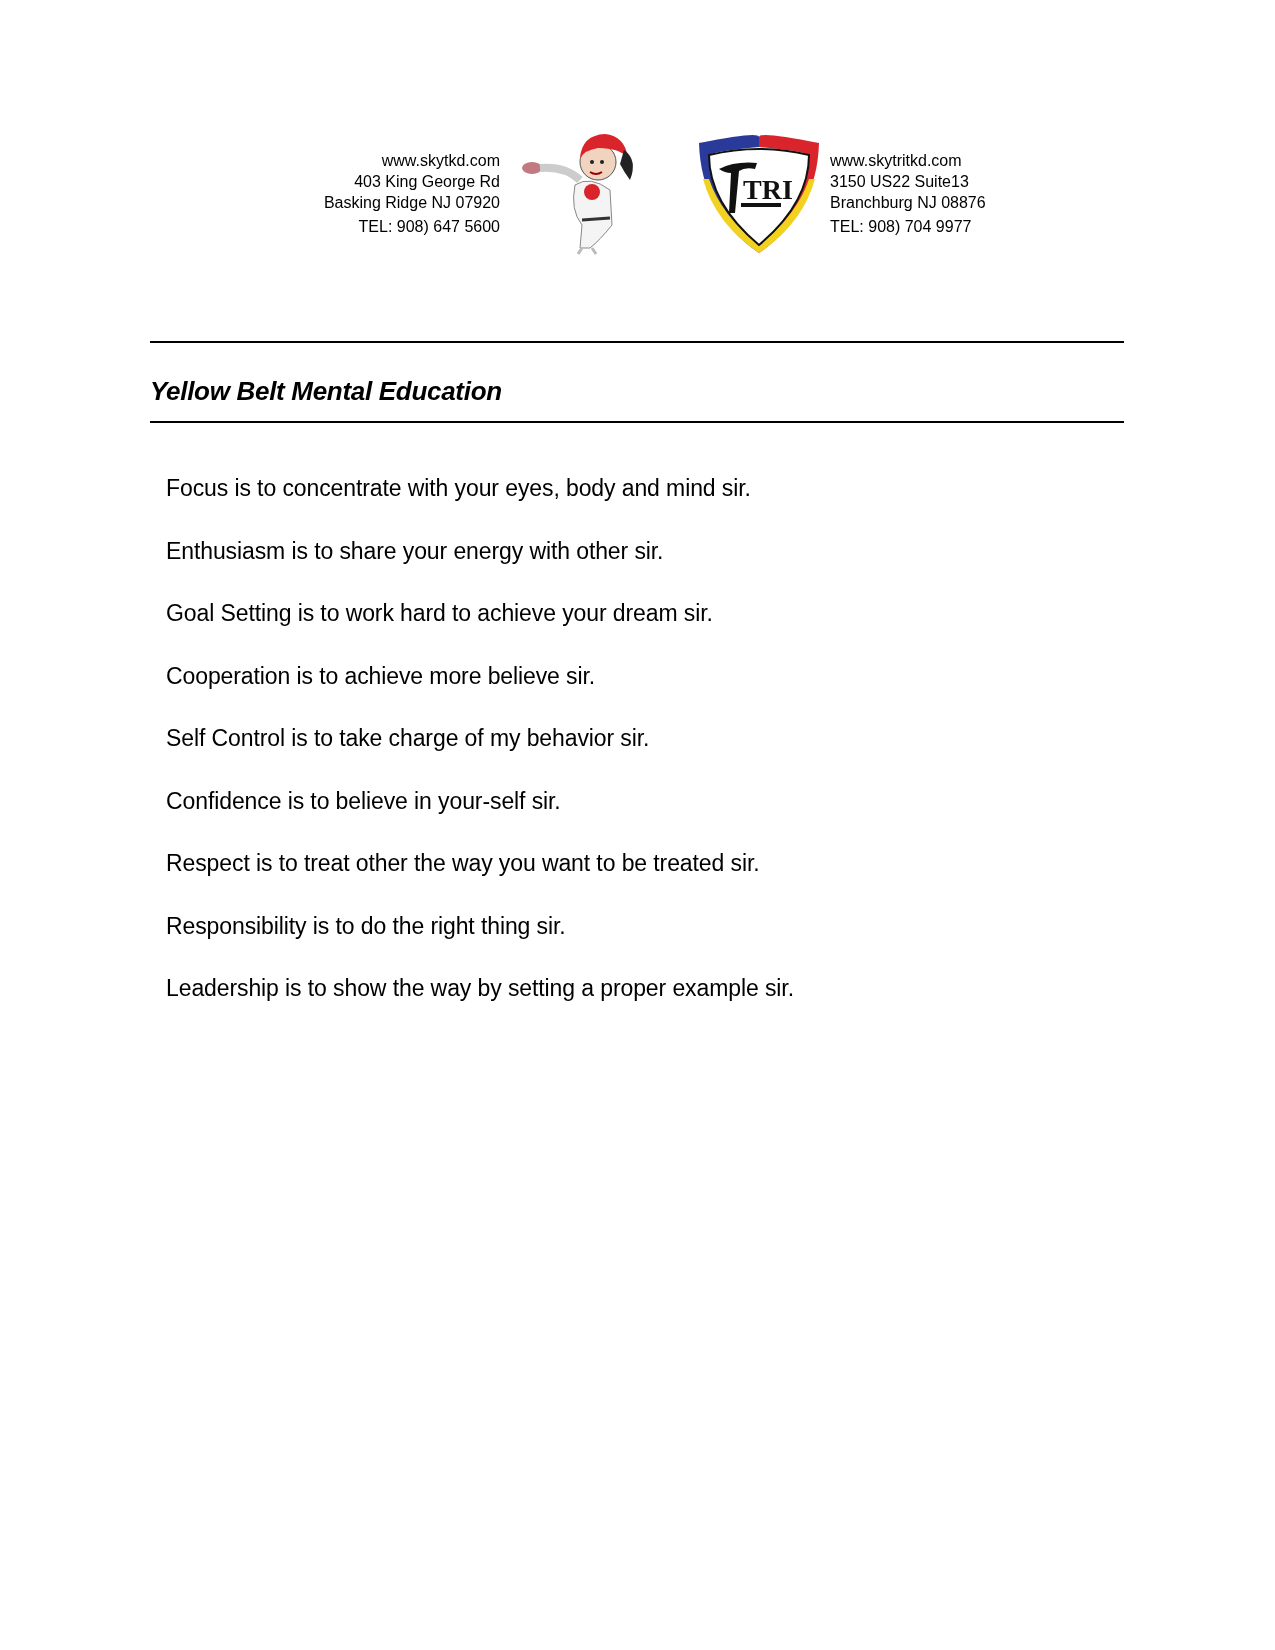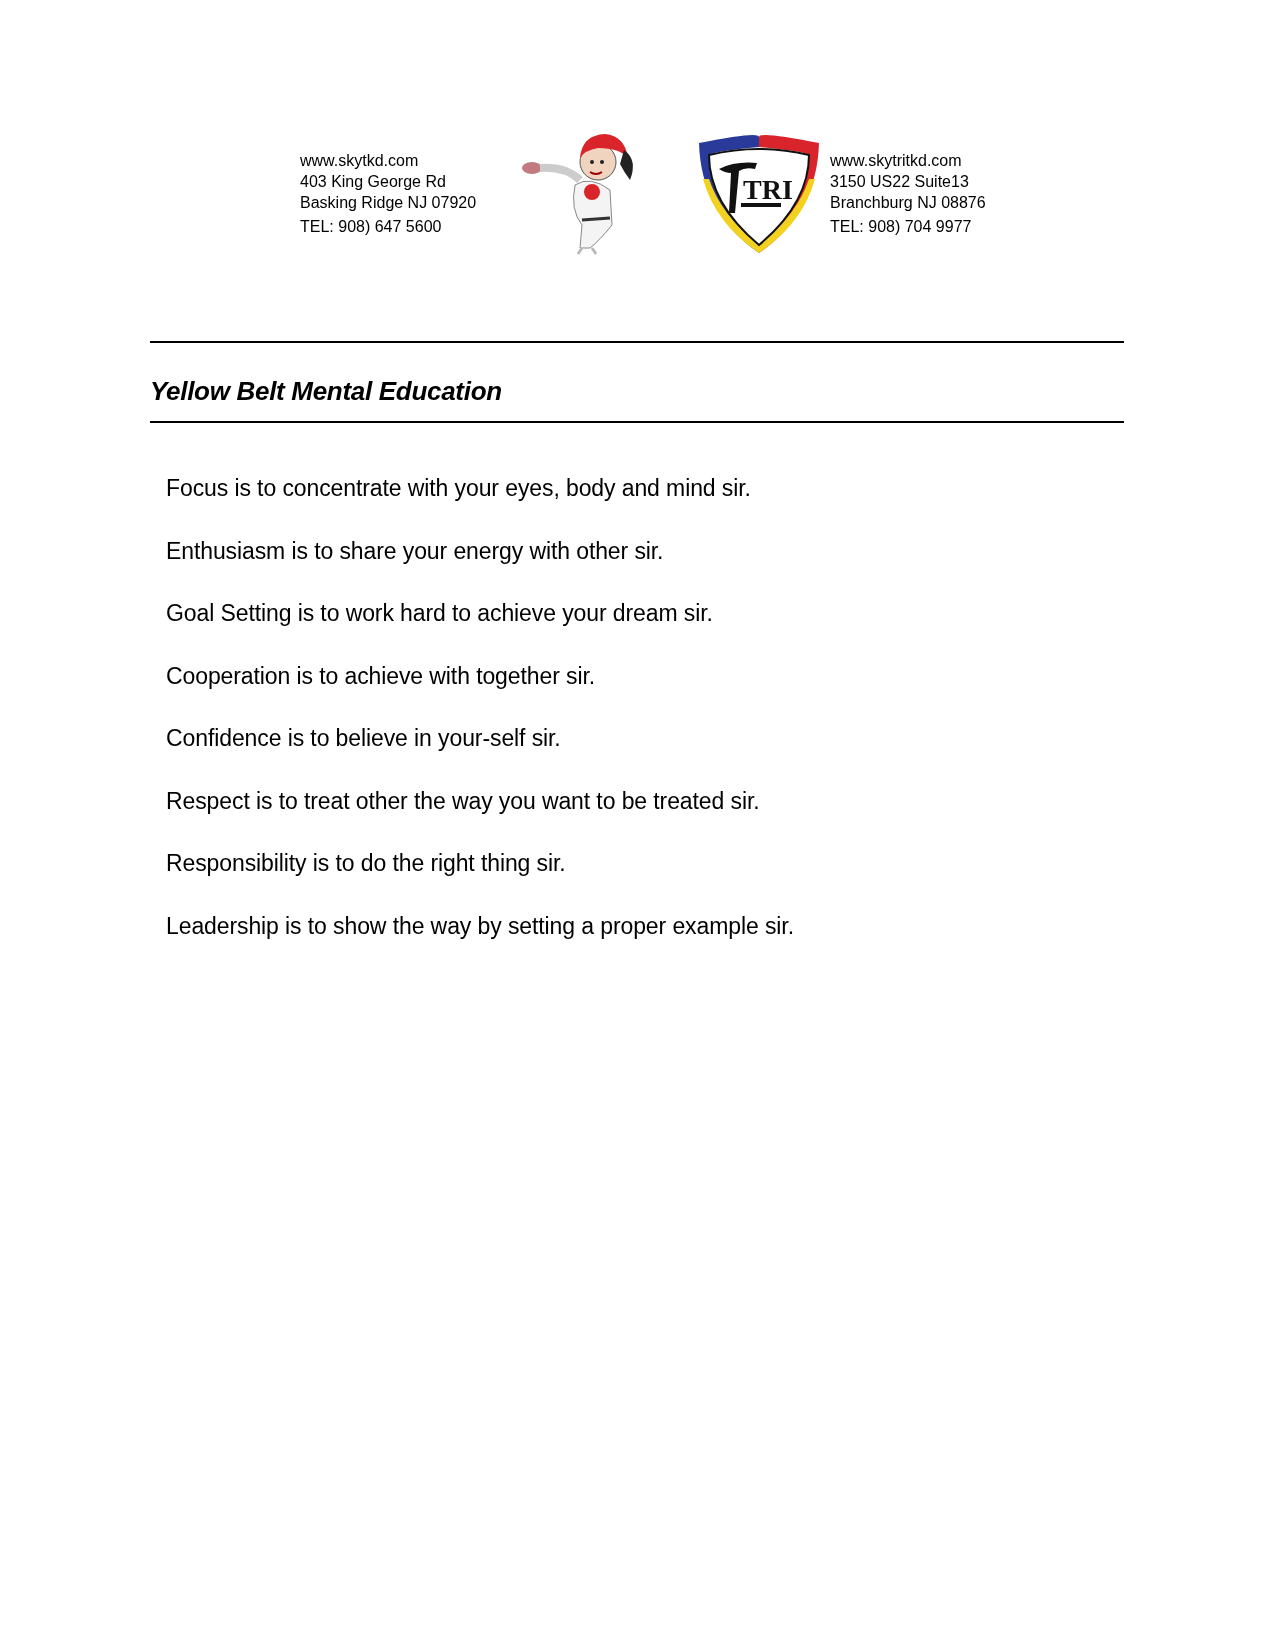--- a/index.html
+++ b/index.html
@@ -1,18 +1,18 @@
 <!DOCTYPE html>
 <html><head>
   <meta charset="utf-8">
   <style>
     html, body { margin: 0; padding: 0; background: #ffffff; }
     body { width: 1275px; height: 1650px; position: relative; overflow: hidden;
            font-family: "Liberation Sans", sans-serif; color: #000; }
-    .header-left { position: absolute; left: 300px; top: 150px; width: 200px; 
+    .header-left { position: absolute; left: 300px; top: 150px; width: 200px; text-align: right;
                    font-size: 16px; line-height: 21px; }
     .header-right { position: absolute; left: 830px; top: 150px; width: 220px; text-align: left;
                     font-size: 16px; line-height: 21px; }
     .tel { margin-top: 3px; display: block; }
     .line { display: block; white-space: nowrap; }
     .mascot { position: absolute; left: 520px; top: 130px; width: 130px; height: 125px; }
     .shield { position: absolute; left: 695px; top: 133px; width: 128px; height: 122px; }
     .rule { position: absolute; left: 150px; width: 974px; height: 2px; background: #000; }
     .rule.top { top: 341px; }
     .rule.bottom { top: 421px; }
@@ -77,18 +77,19 @@
 </div>
 
 <div class="rule top"></div>
 <div class="title">Yellow Belt Mental Education</div>
 <div class="rule bottom"></div>
 
 <ul class="body-list">
   <li>Focus is to concentrate with your eyes, body and mind sir.</li>
   <li>Enthusiasm is to share your energy with other sir.</li>
   <li>Goal Setting is to work hard to achieve your dream sir.</li>
-  <li>Cooperation is to achieve with together sir.</li>
+  <li>Cooperation is to achieve more believe sir.</li>
+  <li>Self Control is to take charge of my behavior sir.</li>
   <li>Confidence is to believe in your-self sir.</li>
   <li>Respect is to treat other the way you want to be treated sir.</li>
   <li>Responsibility is to do the right thing sir.</li>
   <li>Leadership is to show the way by setting a proper example sir.</li>
 </ul>
 
 </body></html>

